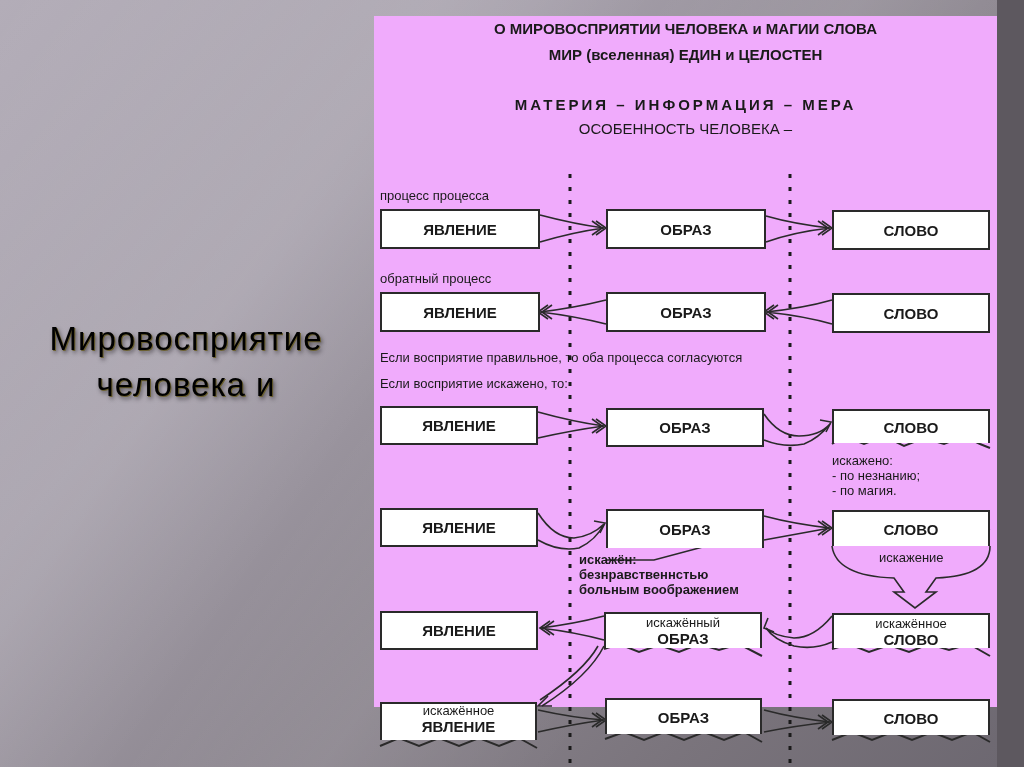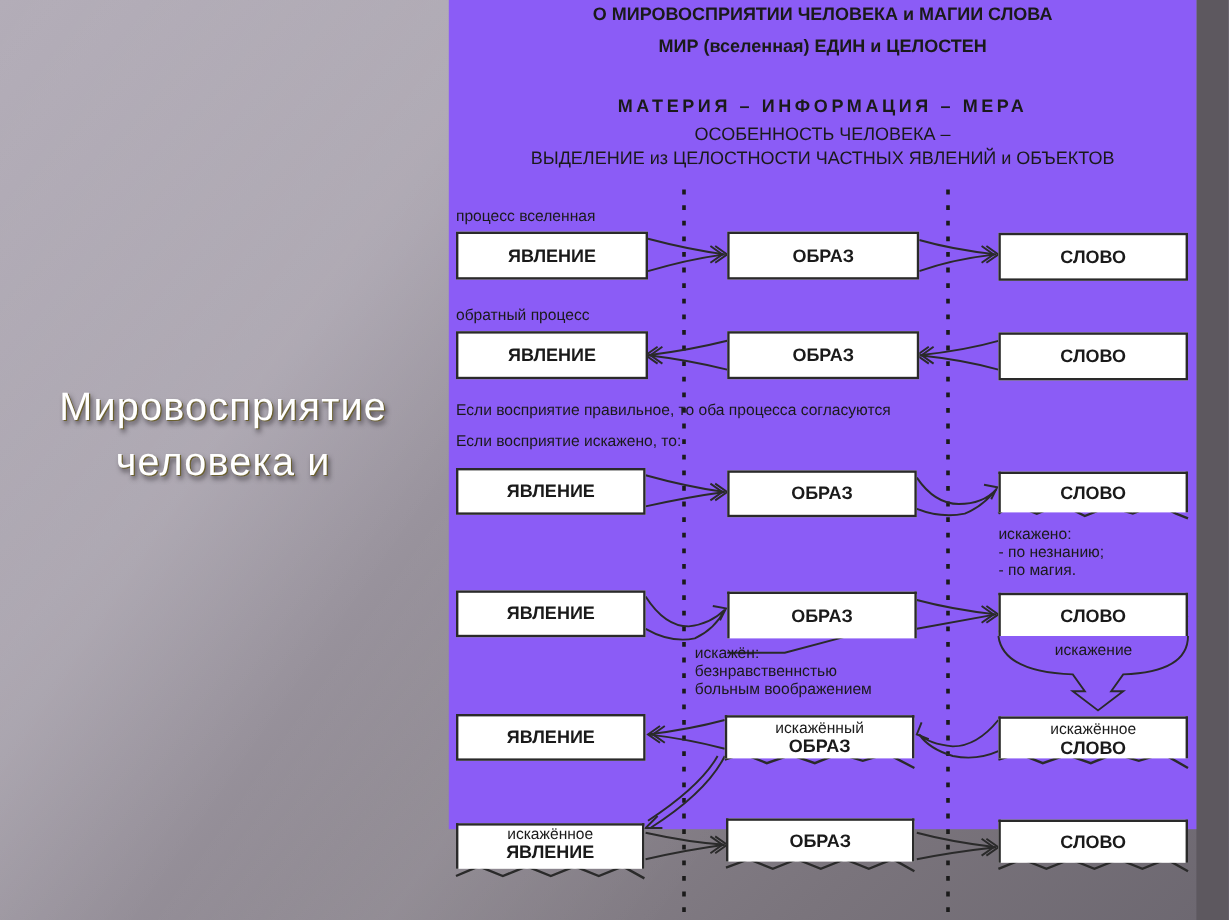--- a/index.html
+++ b/index.html
@@ -13,26 +13,26 @@
     background:
       linear-gradient(125deg, rgba(255,255,255,0) 0%, rgba(255,255,255,0.10) 28%, rgba(255,255,255,0) 42%, rgba(255,255,255,0.08) 55%, rgba(255,255,255,0) 70%),
       linear-gradient(135deg, #b3adb8 0%, #a6a0ab 30%, #8e8891 55%, #7a747c 80%, #6c6770 100%);
   }
   .right-strip {
     position:absolute; left:997px; top:0; width:27px; height:767px; background:#5d585f;
   }
   .slide-title {
     position:absolute; left:0; top:316px; width:372px; text-align:center;
     font-size:33px; line-height:46px; letter-spacing:1px;
-    color:#ffffff;
+    color:#000000;
     text-shadow: 1px 1px 0 #6b6030, 2px 3px 4px rgba(40,35,40,0.7);
   }
   .slide-title span { display:block; }
   .diagram-panel {
-    position:absolute; left:374px; top:0; width:623px; height:691px; background:#8b5cf6;
+    position:absolute; left:374px; top:16px; width:623px; height:691px; background:#f0abfc;
   }
   .hdr {
     position:absolute; left:0; width:623px; text-align:center; color:#1a1a1a; white-space:nowrap;
   }
   .hdr.b { font-weight:bold; }
   .lbl { position:absolute; font-size:13px; color:#1a1a1a; white-space:nowrap; }
   .box {
     position:absolute; box-sizing:border-box; border:2px solid #2a2a2a; background:#fff;
     display:flex; flex-direction:column; align-items:center; justify-content:center;
     font-weight:bold; font-size:15px; color:#1a1a1a;
@@ -53,21 +53,20 @@
   <span>Мировосприятие</span>
   <span>человека и</span>
 </div>
 
 <div class="diagram-panel">
 
   <div class="hdr b" style="top:4px;font-size:15px;">О МИРОВОСПРИЯТИИ ЧЕЛОВЕКА и МАГИИ СЛОВА</div>
   <div class="hdr b" style="top:30px;font-size:15px;">МИР (вселенная) ЕДИН и ЦЕЛОСТЕН</div>
   <div class="hdr b" style="top:80px;font-size:15px;letter-spacing:3px;">МАТЕРИЯ – ИНФОРМАЦИЯ – МЕРА</div>
   <div class="hdr" style="top:104px;font-size:15px;">ОСОБЕННОСТЬ ЧЕЛОВЕКА –</div>
-  <div class="hdr" style="top:124px;font-size:15px;">ВЫДЕЛЕНИЕ из ЦЕЛОСТНОСТИ ЧАСТНЫХ ЯВЛЕНИЙ и ОБЪЕКТОВ</div>
 
   <svg class="overlay" width="623" height="767">
     <g stroke="#1a1a1a" stroke-width="3" stroke-dasharray="4,9" fill="none">
       <line x1="196" y1="158" x2="196" y2="767"></line>
       <line x1="416" y1="158" x2="416" y2="767"></line>
     </g>
     <g stroke="#2a2a2a" stroke-width="1.6" fill="none">
 
       <path d="M166,199 Q200,208 230,212 M166,226 Q200,216 230,212"></path>
       <path d="M222,205 L232,212 L222,219 M218,205 L228,212 L218,219"></path>
@@ -111,21 +110,21 @@
     <g stroke="#2a2a2a" stroke-width="2" fill="none">
       <path d="M458,428 L470,420 L490,428 L510,420 L530,430 L550,422 L570,428 L590,420 L606,428 L616,432"></path>
       <path d="M230,633 L245,628 L265,636 L285,629 L305,636 L325,628 L345,634 L365,628 L388,640"></path>
       <path d="M458,633 L475,628 L495,636 L515,629 L535,636 L555,628 L575,634 L595,628 L616,640"></path>
       <path d="M6,730 L25,722 L45,730 L65,722 L85,730 L105,722 L125,730 L145,722 L163,732"></path>
       <path d="M231,723 L250,716 L270,724 L290,716 L310,724 L330,716 L350,724 L370,716 L388,726"></path>
       <path d="M458,724 L478,716 L498,724 L518,716 L538,724 L558,716 L578,724 L598,716 L616,726"></path>
     </g>
   </svg>
 
-  <div class="lbl" style="left:6px;top:172px;">процесс вселенная</div>
+  <div class="lbl" style="left:6px;top:172px;">процесс процесса</div>
   <div class="lbl" style="left:6px;top:255px;">обратный процесс</div>
   <div class="lbl" style="left:6px;top:334px;">Если восприятие правильное, то оба процесса согласуются</div>
   <div class="lbl" style="left:6px;top:360px;">Если восприятие искажено, то:</div>
 
   <div class="box" style="left:6px;top:193px;width:160px;height:40px;">
       <span class="main">ЯВЛЕНИЕ</span>
     </div>
   <div class="box" style="left:232px;top:193px;width:160px;height:40px;">
       <span class="main">ОБРАЗ</span>
     </div>
@@ -161,21 +160,21 @@
   <div class="box" style="left:6px;top:492px;width:158px;height:39px;">
       <span class="main">ЯВЛЕНИЕ</span>
     </div>
   <div class="box" style="left:232px;top:493px;width:158px;height:39px;border-bottom:none;">
       <span class="main">ОБРАЗ</span>
     </div>
   <div class="box" style="left:458px;top:494px;width:158px;height:36px;border-bottom:none;">
       <span class="main">СЛОВО</span>
     </div>
   <div class="note" style="left:505px;top:534px;">искажение</div>
-  <div class="note" style="left:205px;top:536px;">
+  <div class="note" style="left:205px;top:536px;font-weight:bold;">
     <div>искажён:</div>
     <div>безнравственнстью</div>
     <div>больным воображением</div>
   </div>
 
   <div class="box" style="left:6px;top:595px;width:158px;height:39px;">
       <span class="main">ЯВЛЕНИЕ</span>
     </div>
   <div class="box wavy" style="left:230px;top:596px;width:158px;height:36px;justify-content:flex-start;padding-top:2px;">
     <span class="sub">искажённый</span>

